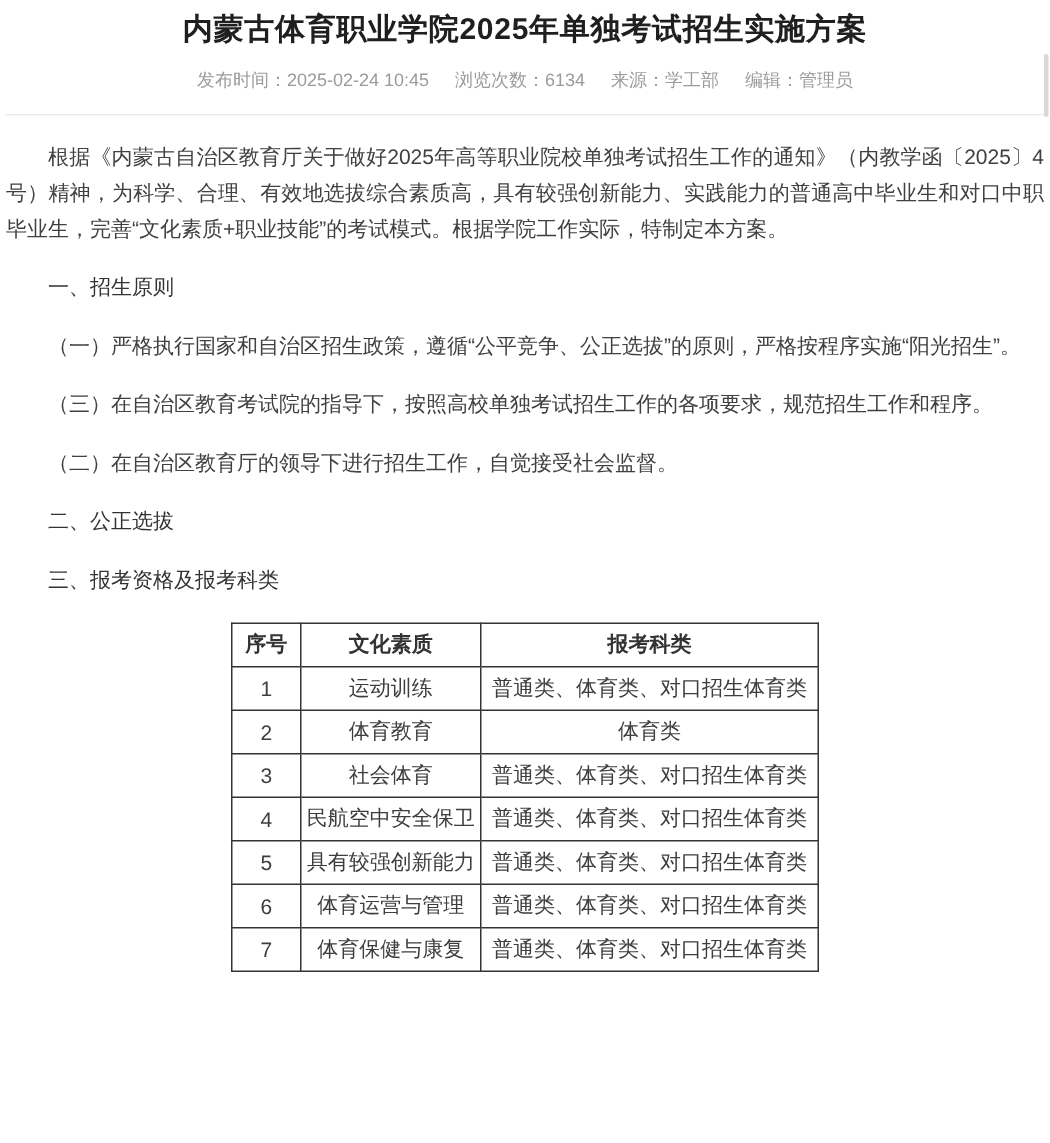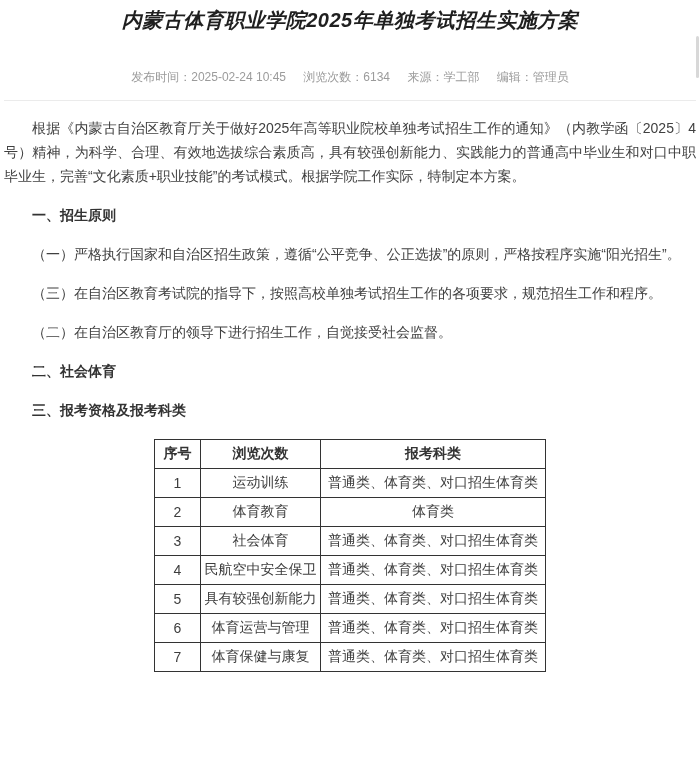--- a/index.html
+++ b/index.html
@@ -14,24 +14,23 @@
   }
   .title {
     margin: 0;
     padding-top: 7px;
     text-align: center;
     font-size: 20px;
     line-height: 26px;
     font-weight: 700;
     color: #1f1f1f;
     letter-spacing: 0.5px;
-    font-style: italic;
   }
   .meta {
-    margin-top: 36px;
+    margin-top: 12px;
     text-align: center;
     font-size: 12px;
     line-height: 16px;
     color: #9b9b9b;
   }
   .meta-item { margin: 0 7px; white-space: nowrap; }
   .divider {
     height: 0;
     border-bottom: 1px solid #ebebeb;
     margin: 15px 4px 0 4px;
@@ -41,21 +40,21 @@
     font-size: 14px;
     color: #404040;
   }
   .content p {
     margin: 15px 0;
     line-height: 24px;
     text-indent: 2em;
     text-align: justify;
   }
   .content p.heading {
-    font-weight: 700;
+    font-weight: 400;
     color: #333333;
   }
   table.adm {
     margin: 17px auto 0 auto;
     border-collapse: collapse;
     table-layout: fixed;
     width: 391px;
   }
   .adm col.c1 { width: 46px; }
   .adm col.c2 { width: 120px; }
@@ -97,33 +96,33 @@
   </div>
 
   <div class="divider"></div>
 
   <div class="content">
     <p>根据《内蒙古自治区教育厅关于做好2025年高等职业院校单独考试招生工作的通知》（内教学函〔2025〕4号）精神，为科学、合理、有效地选拔综合素质高，具有较强创新能力、实践能力的普通高中毕业生和对口中职毕业生，完善“文化素质+职业技能”的考试模式。根据学院工作实际，特制定本方案。</p>
     <p class="heading">一、招生原则</p>
     <p>（一）严格执行国家和自治区招生政策，遵循“公平竞争、公正选拔”的原则，严格按程序实施“阳光招生”。</p>
     <p>（三）在自治区教育考试院的指导下，按照高校单独考试招生工作的各项要求，规范招生工作和程序。</p>
     <p>（二）在自治区教育厅的领导下进行招生工作，自觉接受社会监督。</p>
-    <p class="heading">二、社会体育</p>
+    <p class="heading">二、公正选拔</p>
     <p class="heading">三、报考资格及报考科类</p>
 
     <table class="adm">
       <colgroup>
           <col class="c1">
           <col class="c2">
           <col class="c3">
         </colgroup>
       <thead>
         <tr>
           <th>序号</th>
-          <th>浏览次数</th>
+          <th>文化素质</th>
           <th>报考科类</th>
         </tr>
       </thead>
       <tbody>
         <tr>
           <td>1</td>
           <td>运动训练</td>
           <td>普通类、体育类、对口招生体育类</td>
         </tr>
         <tr>

